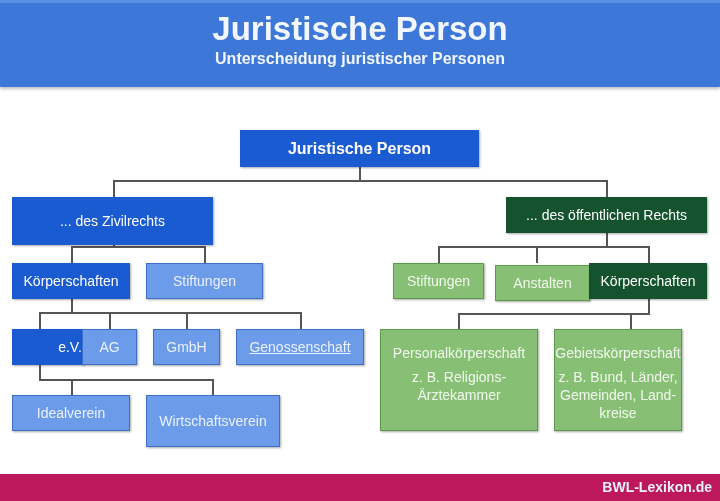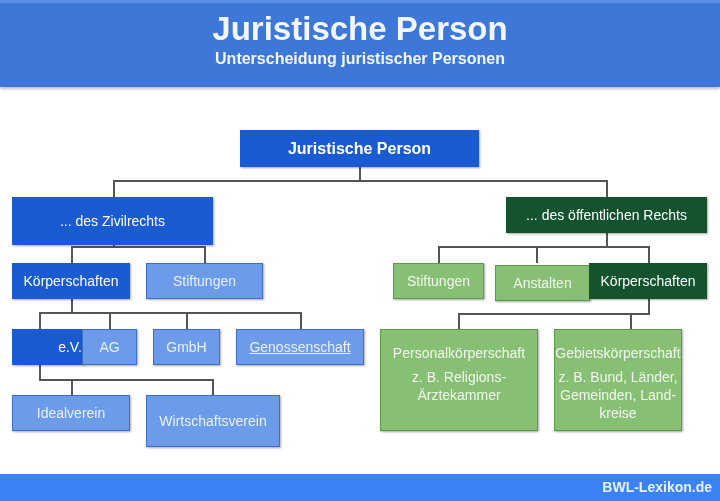--- a/index.html
+++ b/index.html
@@ -1,20 +1,20 @@
 <!DOCTYPE html>
 <html><head>
 <meta charset="utf-8">
 <style>
   html, body { margin:0; padding:0; }
   body { width:720px; height:501px; position:relative; overflow:hidden; background:#ffffff; font-family:"Liberation Sans", sans-serif; }
   .header { position:absolute; left:0; top:0; width:720px; height:87px; background:#3d78d8; border-top:3px solid #5b8fe6; box-sizing:border-box; box-shadow:0 2px 3px rgba(0,0,0,0.25); text-align:center; color:#f2f6ff; }
   .header .title { font-weight:bold; font-size:33px; line-height:36px; margin-top:8px; }
   .header .subtitle { font-weight:bold; font-size:16px; line-height:20px; margin-top:2px; }
-  .footer { position:absolute; left:0; top:474px; width:720px; height:27px; background:#3b82f6; }
+  .footer { position:absolute; left:0; top:474px; width:720px; height:27px; background:#be185d; }
   .footer .brand { position:absolute; right:8px; top:5px; font-weight:bold; font-size:14px; color:#eaf1ff; }
   .box { position:absolute; box-sizing:border-box; display:flex; align-items:center; justify-content:center; text-align:center; font-size:14px; box-shadow:1px 1px 2px rgba(0,0,0,0.35); }
   .dark { background:#1a5bd1; color:#ffffff; }
   .light { background:#6b9be9; color:#eaf1ff; border:1px solid #3f6fc4; }
   .gdark { background:#14532d; color:#ffffff; }
   .glight { background:#87c074; color:#f1f8ee; border:1px solid #5a9a48; }
   .big { flex-direction:column; justify-content:flex-start; padding-top:14px; line-height:18px; }
   .big .head { margin-bottom:6px; }
   .root { font-weight:bold; font-size:16px; }
   .line { position:absolute; background:#555555; }

